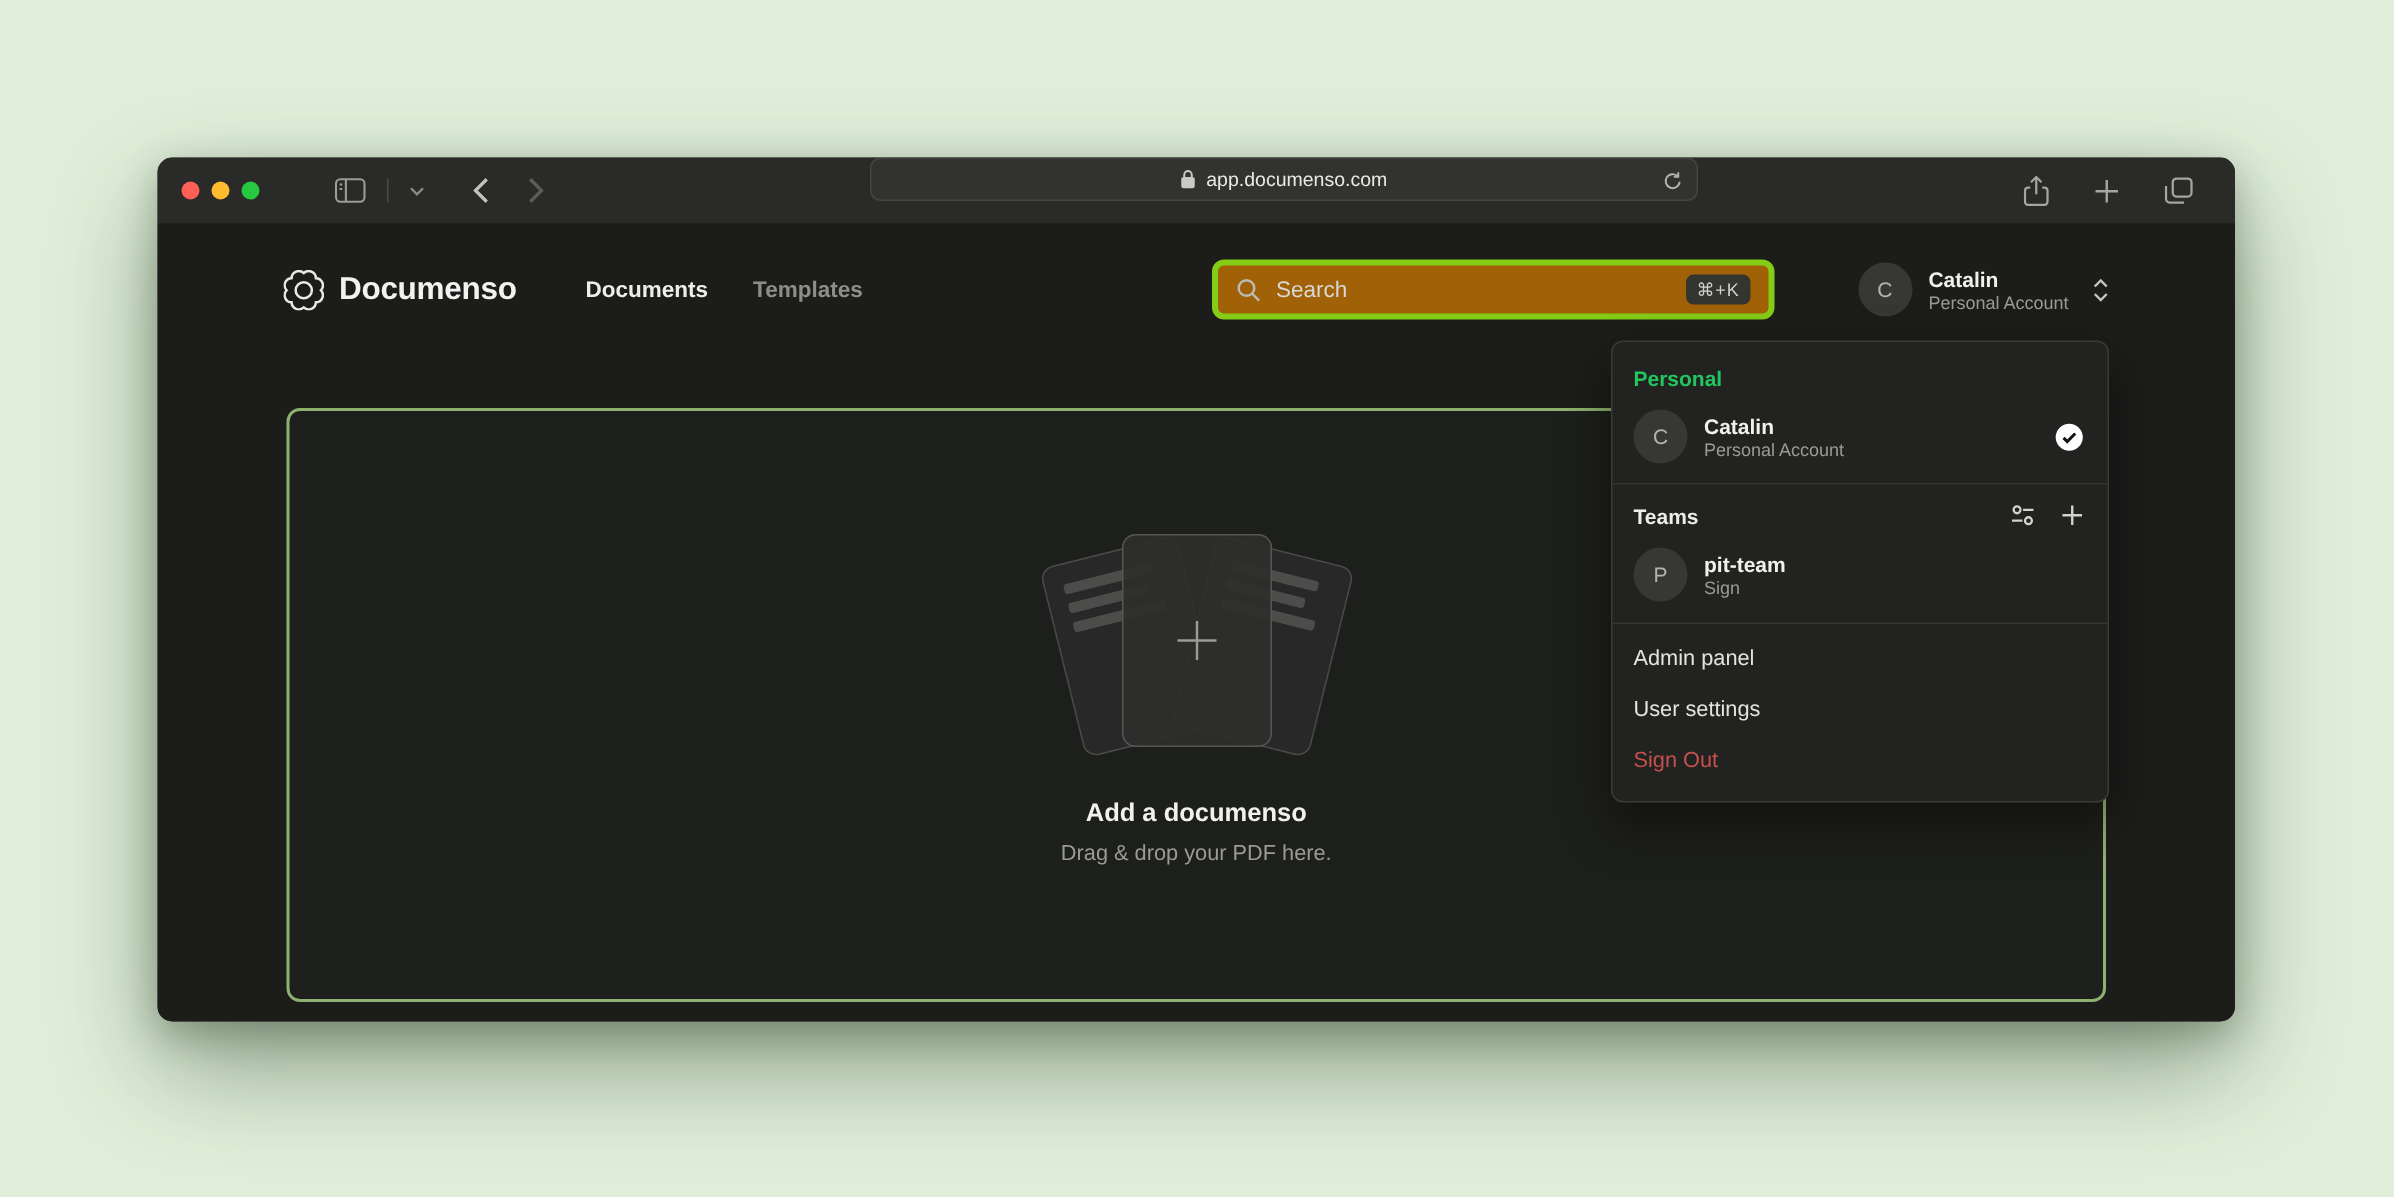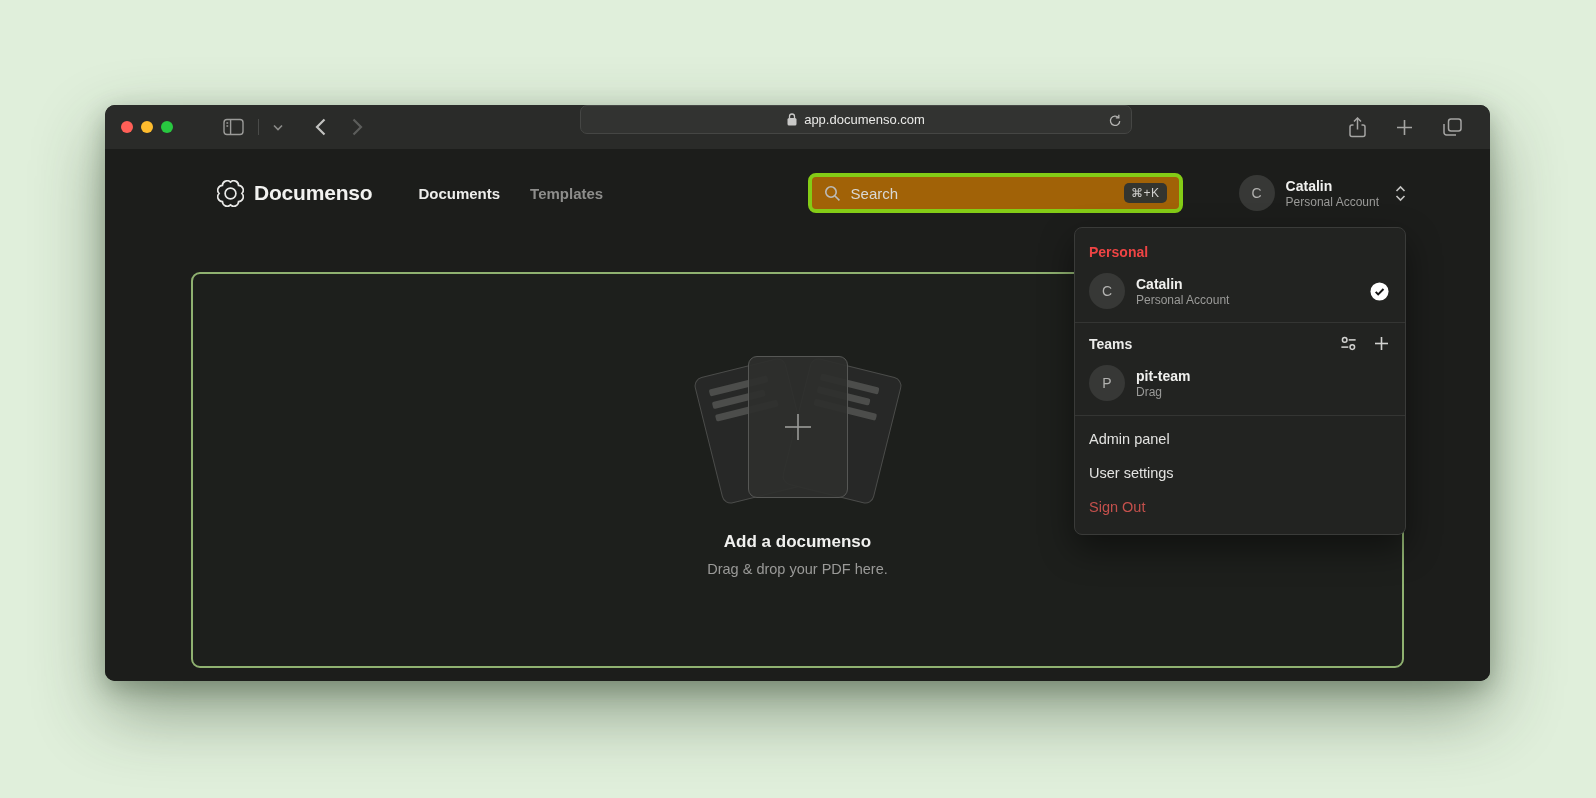--- a/index.html
+++ b/index.html
@@ -35,21 +35,21 @@
   .url-wrap { flex:1; display:flex; justify-content:center; }
   .url-field {
     position:relative; width:552px; height:29px;
     background:#323331; border:1px solid #454644; border-radius:7px;
     display:flex; align-items:center; justify-content:center; gap:7px;
     color:#e9e9e7; font-size:13px;
   }
   .url-refresh { position:absolute; right:9px; top:7px; }
   .tb-right { display:flex; align-items:center; gap:22px; margin-right:8px; }
   
-  .content { position:relative; height:532px; background:#1c1d1b;padding-left:28px; }
+  .content { position:relative; height:532px; background:#1c1d1b; }
   .app-header {
     display:flex; align-items:center;
     padding:21px 84px 0 84px; height:67px;
   }
   .brand { display:flex; align-items:center; gap:10px; }
   .brand-name { color:#f2f2f0; font-size:21px; font-weight:700; letter-spacing:-.2px; }
   .nav { display:flex; gap:30px; margin-left:46px; font-size:15px; font-weight:600; }
   .nav-item.active { color:#ededeb; }
   .nav-item.inactive { color:#8d8d8b; }
   .header-spacer { flex:1; }
@@ -95,21 +95,21 @@
   }
   .dz-title { margin-top:26px; color:#f1f1ef; font-size:17px; font-weight:700; }
   .dz-sub { margin-top:9px; color:#9a9a98; font-size:14.5px; }
   
   .menu {
     position:absolute; top:78px; right:84px; width:332px;
     background:#222321; border:1px solid #3a3b39; border-radius:8px;
     box-shadow:0 14px 34px rgba(0,0,0,.45);
     padding:8px 0 10px 0; z-index:5;
   }
-  .menu-label { padding:8px 14px 6px 14px; color:#ef4444; font-size:14px; font-weight:700; }
+  .menu-label { padding:8px 14px 6px 14px; color:#22c55e; font-size:14px; font-weight:700; }
   .menu-account { display:flex; align-items:center; gap:11px; padding:7px 16px 13px 14px; cursor:default; }
   .menu-account .grow { flex:1; }
   .menu-divider { height:1px; background:#343533; margin:0; }
   .teams-row { display:flex; align-items:center; padding:11px 16px 4px 14px; }
   .teams-row .menu-label-inline { color:#ececea; font-size:14px; font-weight:700; flex:1; padding:0; }
   .teams-icons { display:flex; align-items:center; gap:16px; }
   .menu-team { display:flex; align-items:center; gap:11px; padding:8px 16px 14px 14px; cursor:default; }
   .menu-item { padding:9px 14px; color:#e3e3e1; font-size:14.5px; cursor:default; }
   .menu-item.first { margin-top:6px; }
   .menu-item.danger { color:var(--c-danger,#c4504c); }
@@ -289,21 +289,21 @@
             <line x1="7.5" y1="1" x2="7.5" y2="14"></line>
             <line x1="1" y1="7.5" x2="14" y2="7.5"></line>
           </svg>
         </span>
       </div>
 
       <div class="menu-team">
         <span class="avatar">P</span>
         <span class="acct-names grow">
           <span class="acct-name">pit-team</span>
-          <span class="acct-sub">Drag</span>
+          <span class="acct-sub">Sign</span>
         </span>
       </div>
 
       <div class="menu-divider"></div>
 
       <div class="menu-item first">Admin panel</div>
       <div class="menu-item">User settings</div>
       <div class="menu-item danger">Sign Out</div>
     </div>
 

